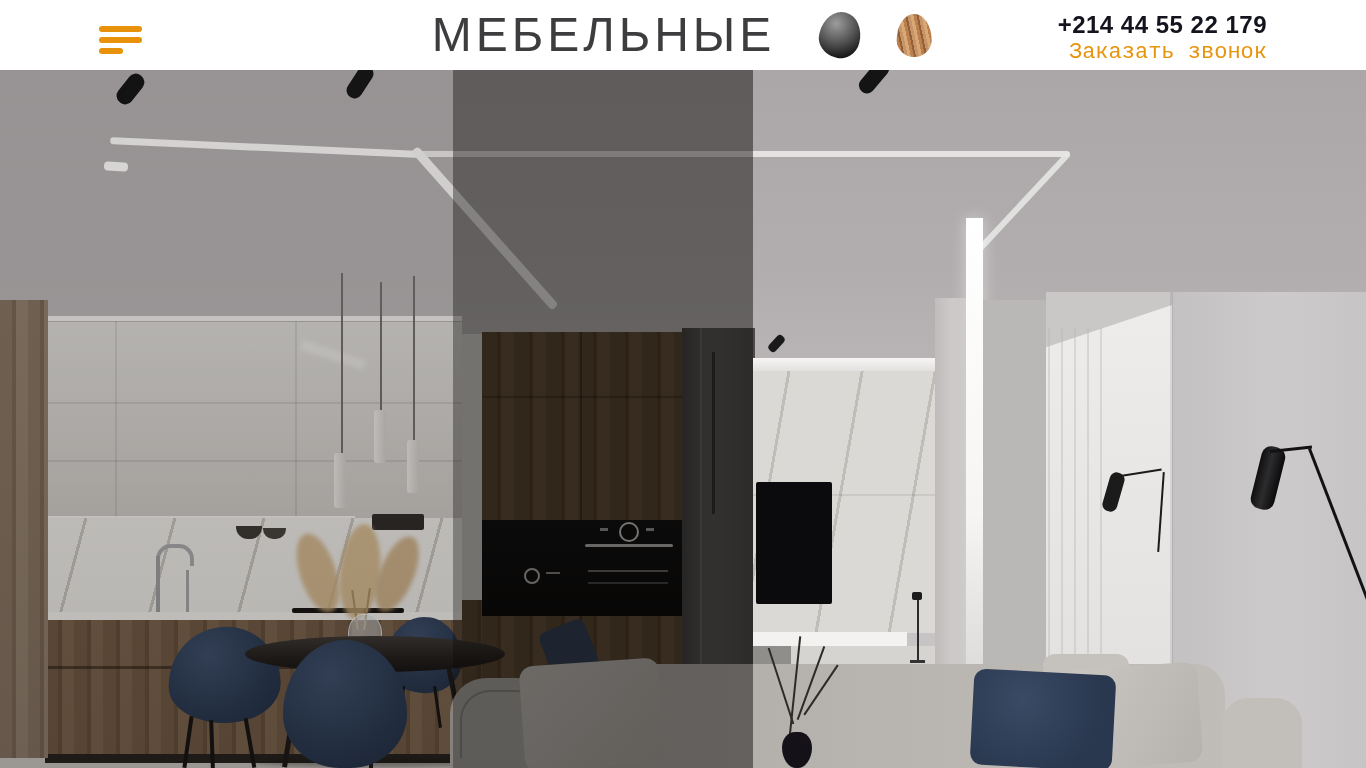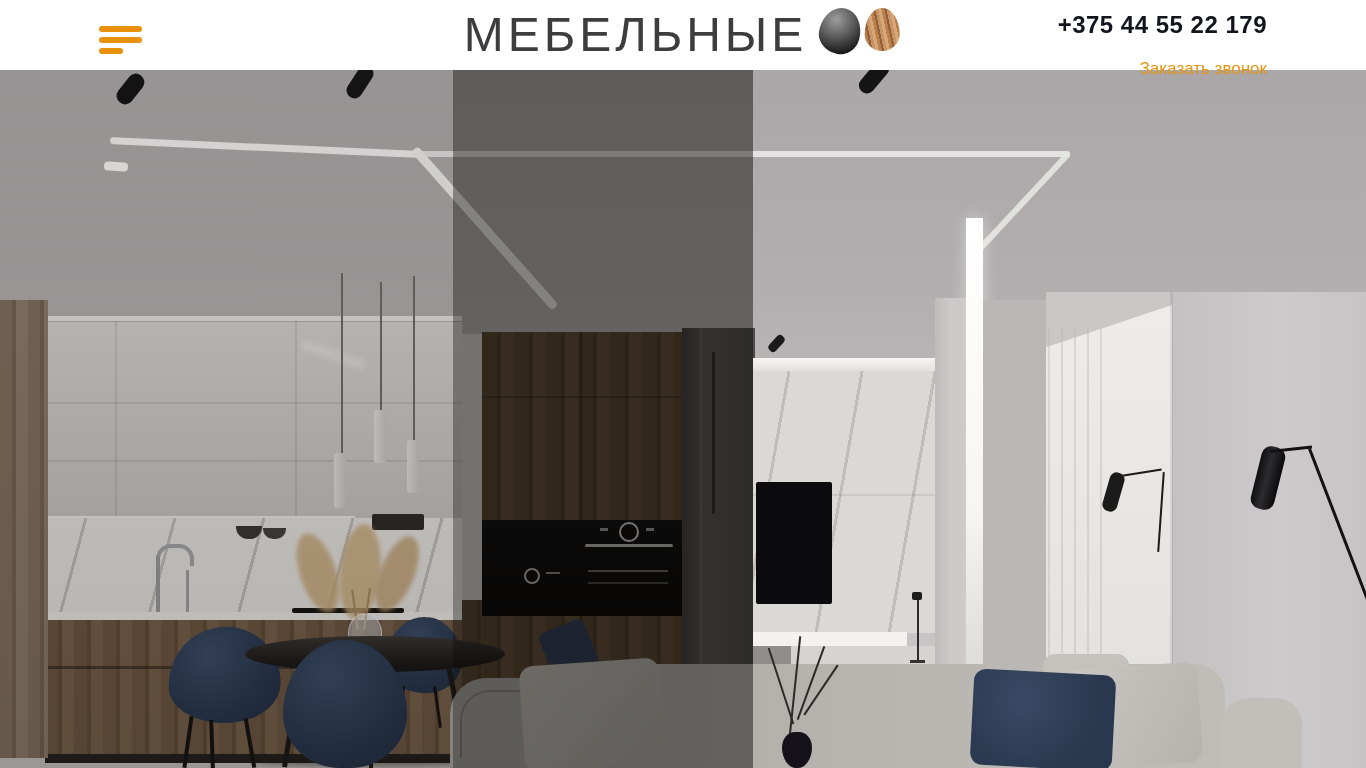--- a/index.html
+++ b/index.html
@@ -6,32 +6,32 @@
   body{width:1366px;height:768px;overflow:hidden;background:#fff;
        font-family:"Liberation Sans",sans-serif;position:relative;}
   .s{position:absolute;}
   
   #header{position:absolute;top:0;left:0;width:1366px;height:70px;background:#FFFFFF;z-index:30;}
   #menuBtn{position:absolute;left:99px;top:25px;width:44px;height:30px;background:none;border:none;cursor:pointer;padding:0;}
   .hbar{display:block;position:absolute;height:5.5px;border-radius:3px;background:#E8920C;left:0;}
   .hbar.b1{top:1px;width:43px;}
   .hbar.b2{top:12px;width:43px;}
   .hbar.b3{top:23px;width:24px;}
-  #logo{position:absolute;left:50%;top:8px;transform:translateX(-50%);display:flex;cursor:pointer;}
+  #logo{position:absolute;left:50%;top:8px;transform:translateX(-50%);display:flex;align-items:center;cursor:pointer;gap:32px;}
   .logoword{font-size:48px;font-weight:500;letter-spacing:4px;color:#3D3D3F;line-height:54px;white-space:nowrap;}
   .egg{display:inline-block;}
   .egg.dark{width:41px;height:46px;margin-left:12px;margin-right:4px;
     background:radial-gradient(circle at 34% 28%, #9d9d9d, #555 45%, #151515 82%);
     border-radius:50% 50% 46% 54% / 56% 58% 44% 42%;transform:rotate(14deg);}
   .egg.wood{width:35px;height:43px;margin-right:3px;
     background:repeating-linear-gradient(78deg,#D8A977 0 3px,#BA804D 3px 6px,#925F39 6px 8px,#C79467 8px 11px);
     border-radius:50% 50% 50% 50% / 62% 62% 40% 40%;}
   #contact{position:absolute;right:99px;top:12px;text-align:right;}
   #phone{display:block;font-size:24px;font-weight:700;letter-spacing:.5px;color:#14141E;text-decoration:none;line-height:26px;}
-  #callLink{display:inline-block;margin-top:22px;font-size:17px;color:#E8940E;text-decoration:none;line-height:18px;}
+  #callLink{display:inline-block;margin-top:6px;font-size:22px;color:#E8940E;text-decoration:none;line-height:18px;font-family:Liberation Mono, monospace;}
   
   #hero{position:absolute;top:70px;left:0;width:1366px;height:698px;overflow:hidden;
         background:linear-gradient(180deg,#ABA6A7 0%,#B2AEAF 30%,#C2BFC0 62%,#CCC9CA 100%);}
   .woodA{background:repeating-linear-gradient(90deg,#82705F 0 12px,#746353 12px 16px,#8D7C6A 16px 28px);}
   .woodB{background:repeating-linear-gradient(90deg,#6E5742 0 13px,#624C38 13px 17px,#78614B 17px 29px);}
   .woodC{background:repeating-linear-gradient(90deg,#56422F 0 15px,#4B3926 15px 19px,#614C37 19px 32px);}
   .navy{background:radial-gradient(circle at 38% 28%, #3C4E6A, #27364E 66%, #1F2C41);}
   .ovl{pointer-events:none;z-index:9;}
 </style>
 </head>
@@ -46,21 +46,21 @@
     </span>
   </button>
 
   <div id="logo">
     <span class="logoword">МЕБЕЛЬНЫЕ</span>
     <span class="egg dark"></span>
     <span class="egg wood"></span>
   </div>
 
   <div id="contact">
-    <a id="phone" href="#">+375 44 55 22 179</a>
+    <a id="phone" href="#">+214 44 55 22 179</a>
     <a id="callLink" href="#">Заказать звонок</a>
   </div>
 </header>
 
 <div id="hero" aria-label="Modern apartment interior photo: kitchen with wooden cabinets, marble backsplash and white pendant lights; round black dining table with navy velvet chairs; dark wood wardrobe with built-in black ovens; marble TV wall with LED strips and TV; white pillar with vertical LED light; grey sofa with navy and grey pillows; black floor lamps; bright doorway with curtain; two darkened vertical bands over the left half of the photo">
 
   <div class="s" style="left:0;top:682px;width:466px;height:16px;background:#C7C3BF;"></div>
 
   <div class="s" style="left:415px;top:81px;width:655px;height:6px;background:#E9E8E6;border-radius:3px;opacity:.92;"></div>
   <div class="s" style="left:110px;top:81px;width:308px;height:7px;background:#F3F2F0;border-radius:3px;transform-origin:100% 50%;transform:rotate(2.6deg);"></div>

